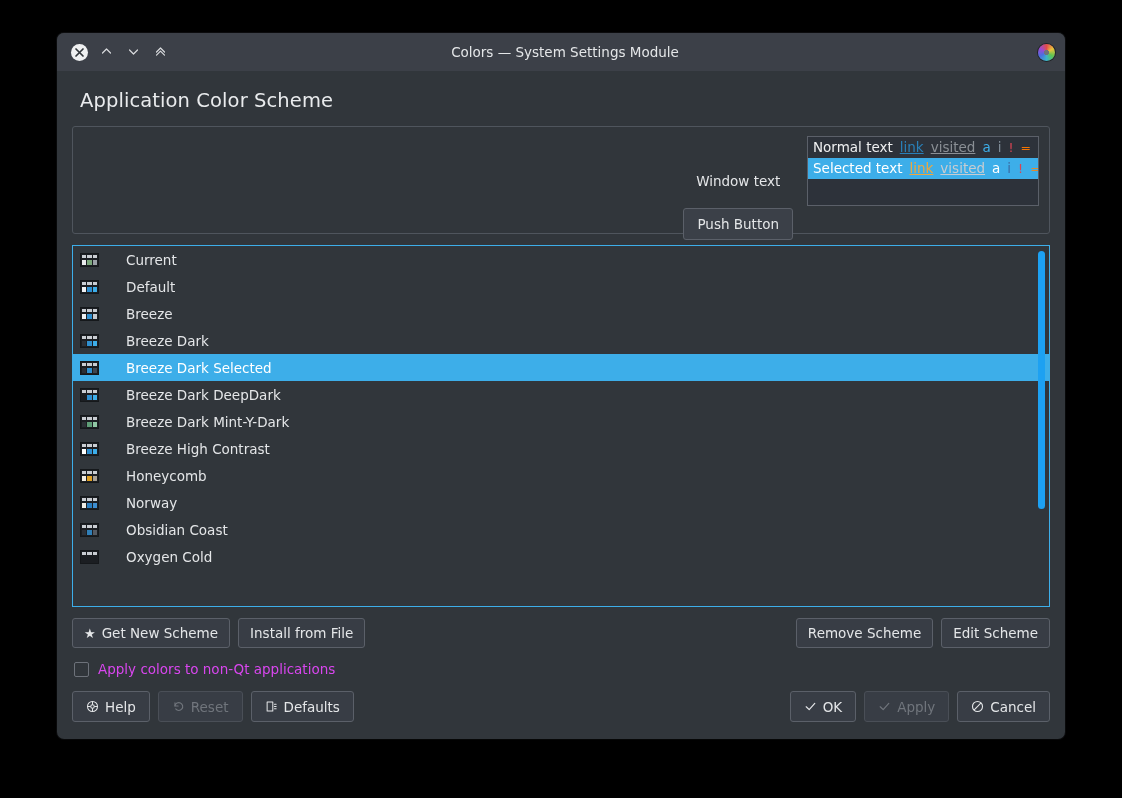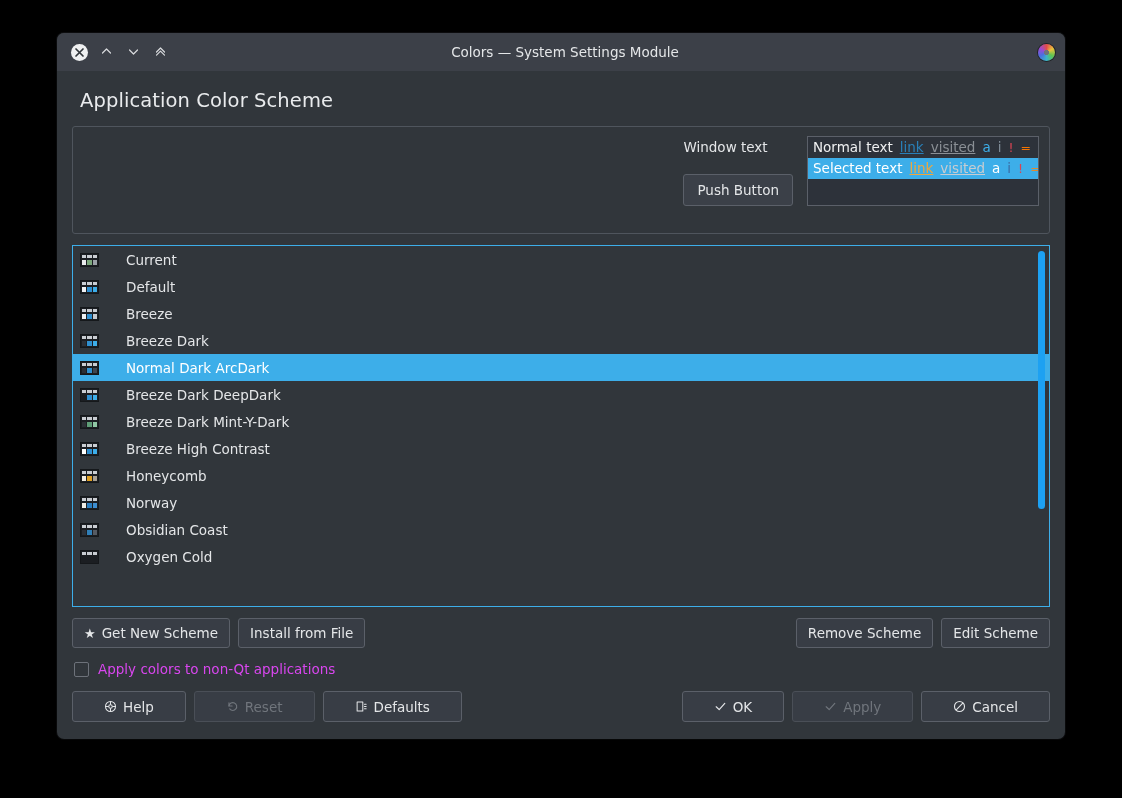--- a/index.html
+++ b/index.html
@@ -80,23 +80,24 @@
     position: relative;
     background: #31363b;
   }
   #preview-inner {
     position: absolute;
     right: 10px; top: 9px; bottom: 9px; left: 10px;
     display: flex; justify-content: flex-end; align-items: flex-start;
   }
   #preview-labels {
     display: flex; flex-direction: column;
-    align-items: flex-start;
+    align-items: center;
     margin-right: 14px;
     padding-top: 3px;
+    margin-top: 34px;
   }
   .window-text-label {
     font-size: 13.5px; color: #e4e6e8;
     margin-bottom: 19px;
   }
   .push-button {
     border: 1px solid #5b6069;
     border-radius: 3px;
     background: #3b4048;
     color: #e4e6e8;
@@ -230,21 +231,21 @@
     cursor: pointer;
     flex: 0 0 auto;
   }
   #cb-label { font-size: 13.5px; color: #d946ef; cursor: pointer; }
 
   
   #bottom-row {
     margin-top: 14px;
     display: flex; align-items: center;
   }
-  #bottom-row .btn { height: 31px; padding: 0 31px; }
+  #bottom-row .btn { height: 31px; padding: 0 13px; }
 
   .star { color: #e4e6e8; font-size: 13px; line-height: 1; }
 </style>
 </head>
 <body>
 
 <div id="window">
 
   <div id="titlebar">
     <div class="tb-left">
@@ -390,21 +391,21 @@
                 <i></i>
                 <i></i>
                 <i></i>
               </span>
               <span class="bot">
                 <i style="background: rgb(44, 48, 54);"></i>
                 <i style="background: rgb(47, 143, 208);"></i>
                 <i style="background: rgb(63, 70, 80);"></i>
               </span>
             </span>
-            <span>Normal Dark ArcDark</span>
+            <span>Breeze Dark Selected</span>
           </div>
           <div class="list-item">
             <span class="scheme-icon">
               <span class="top">
                 <i></i>
                 <i></i>
                 <i></i>
               </span>
               <span class="bot">
                 <i style="background: rgb(27, 30, 34);"></i>

